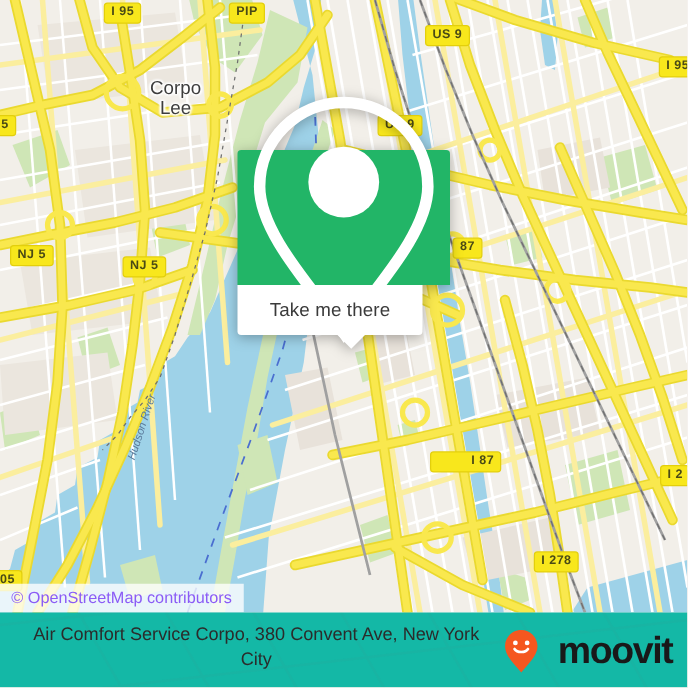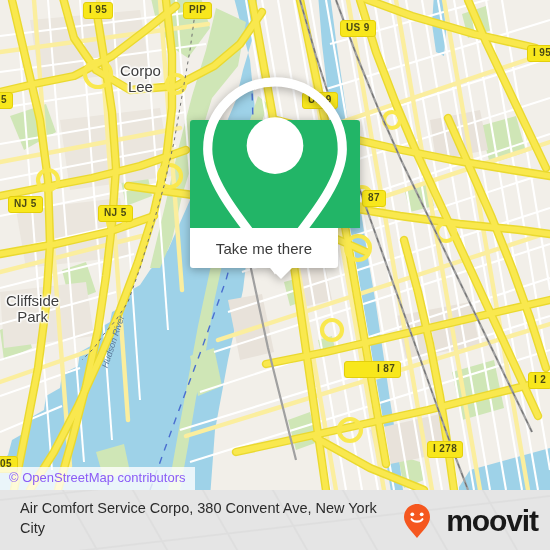--- a/index.html
+++ b/index.html
@@ -86,21 +86,21 @@
     color:#8b5cf6;
     font-size:13px;
     line-height:16px;
     padding:3px 9px 4px 9px;
     white-space:nowrap;
   }
 
   
   .footer{
     position:absolute;left:0;top:490px;width:550px;height:60px;
-    background:#e5e5e5;overflow:hidden;
+    background:#14b8a6;overflow:hidden;text-align:center;
   }
   .footer-wm{
     position:absolute;left:0;top:-30px;width:550px;height:120px;opacity:.05;
   }
   .footer-caption{
     position:absolute;left:20px;top:8px;width:370px;
     color:#2b2b2b;font-size:14.5px;line-height:20px;
   }
   .footer-logo{
     position:absolute;right:12px;top:13px;
@@ -335,22 +335,20 @@
         </g>
 
         <g fill="none" stroke="#4a6ed0" stroke-width="1.4" stroke-dasharray="7 7">
           <path d="M150,490 L176,418 L202,348 L226,280 L244,214 L254,150 L252,90"></path>
         </g>
       </g>
     </svg>
 
     <div class="place" style="left:120px;top:63px;">Corpo
 Lee</div>
-    <div class="place" style="left:6px;top:293px;">Cliffside
-Park</div>
 
     <div class="water-label" style="left:100px;top:366px;transform:rotate(-72deg);">Hudson River</div>
 
     <div class="shield" style="left:83px;top:2px;">I 95</div>
     <div class="shield" style="left:183px;top:2px;">PIP</div>
     <div class="shield" style="left:340px;top:20px;">US 9</div>
     <div class="shield" style="left:302px;top:92px;">US 9</div>
     <div class="shield" style="left:527px;top:45px;">I 95</div>
     <div class="shield" style="left:8px;top:196px;">NJ 5</div>
     <div class="shield" style="left:98px;top:205px;">NJ 5</div>

